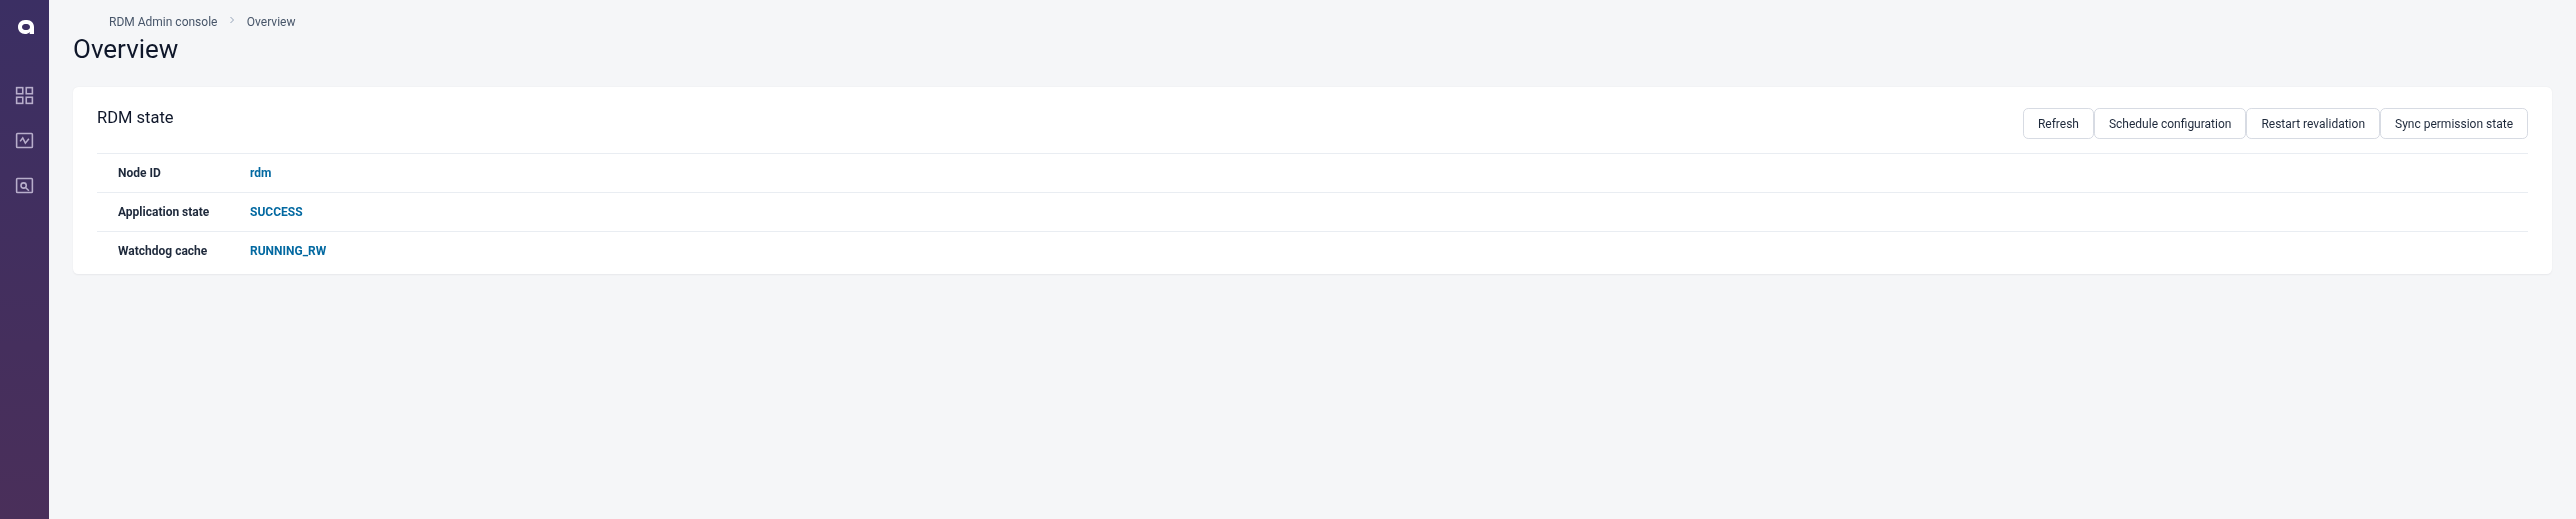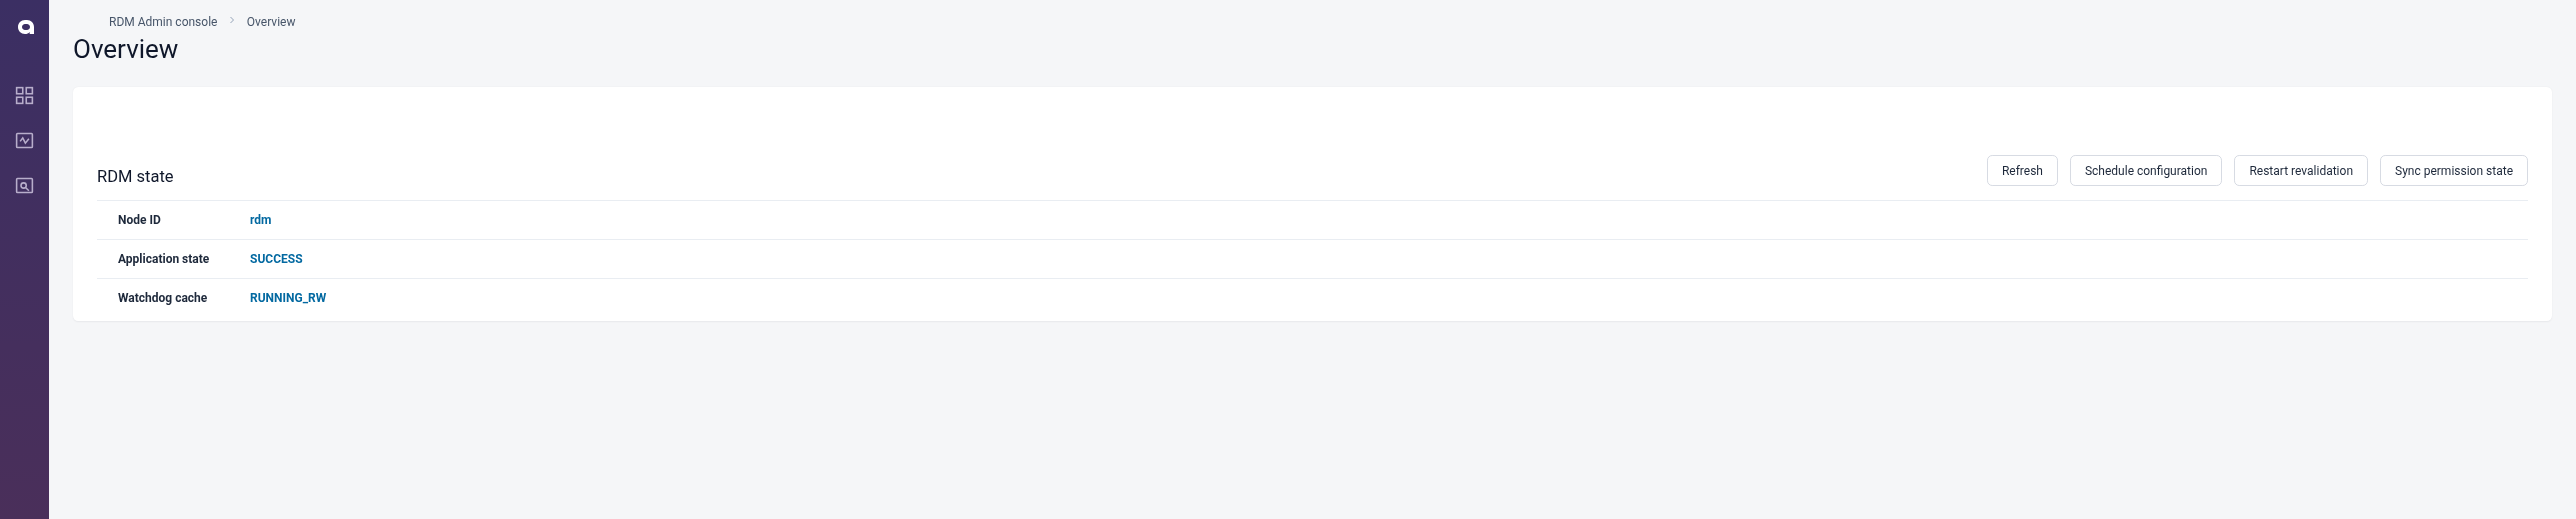--- a/index.html
+++ b/index.html
@@ -9,23 +9,23 @@
     .logo { width:24px; height:24px; display:flex; align-items:center; justify-content:center; }
     .logo svg { width:24px; height:24px; }
     .side-nav { display:flex; flex-direction:column; gap:24px; margin-top:19px; }
     .side-item { width:21px; height:21px; display:flex; align-items:center; justify-content:center; cursor:pointer; }
     .side-item svg { stroke:#b8aecb; fill:none; stroke-width:1.8; }
     .main { flex:1; padding:14px 24px 0 24px; overflow:auto; }
     .breadcrumb { display:flex; align-items:center; gap:8.7px; font-size:12px; color:#475569; margin-bottom:5.2px;margin-left:36px; }
     .breadcrumb-sep svg { width:12px; height:12px; stroke:#94a3b8; fill:none; stroke-width:2; }
     .page-title { font-size:26px; font-weight:400; color:#0f172a; margin-bottom:22.6px; }
     .card { background:#fff; border-radius:5.2px; box-shadow:0 0.9px 1.7px rgba(15,23,42,0.06); padding:21px 24px 3.5px 24px; }
-    .card-head { display:flex; align-items:flex-end; justify-content:space-between; margin-bottom:14px;margin-top:47px; }
+    .card-head { display:flex; align-items:flex-start; justify-content:space-between; margin-bottom:14px; }
     .card-title { font-size:16.5px; font-weight:400; color:#0f172a; }
-    .btn-row { display:flex; gap:12px; }
+    .btn-row { display:flex; }
     .btn { background:#fff; border:0.9px solid #d7dbe3; border-radius:5.2px; padding:7.8px 14px; font-size:12px; color:#1e293b; cursor:pointer; font-family:inherit; }
     .tbl { width:100%; border-collapse:collapse; }
     .tbl tr { border-top:0.9px solid #e9edf2;font-weight:bold; }
     .tbl td { padding:12px 0; font-size:12px; color:#0369a1; }
     .tbl td.lbl { width:153px; padding-left:21px; color:#1e293b; }
   </style>
 </head>
 <body>
 
 <div class="app">

